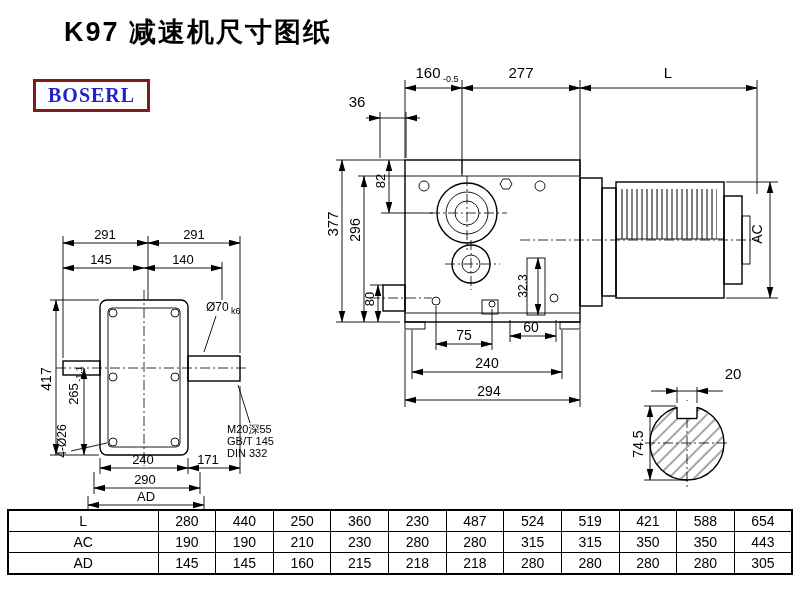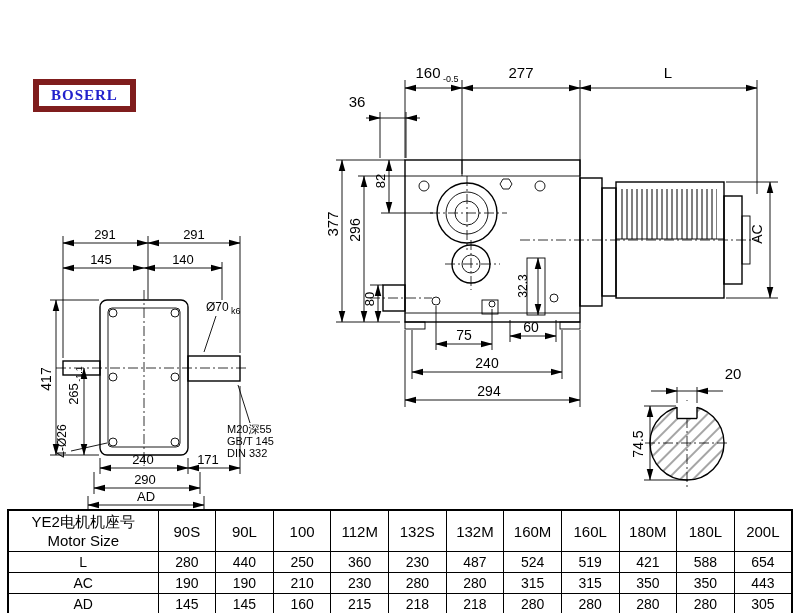--- a/index.html
+++ b/index.html
@@ -1,20 +1,20 @@
 <!DOCTYPE html>
 <html><head>
 <meta charset="utf-8">
 <style>
   html,body{margin:0;padding:0;background:#fff;}
   #page{position:relative;width:800px;height:613px;background:#fff;overflow:hidden;
         font-family:"Liberation Sans",sans-serif;color:#000;}
   #title{position:absolute;left:64px;top:14px;font-size:27px;font-weight:bold;letter-spacing:2px;}
-  #logo{position:absolute;left:33px;top:79px;border:6px solid #7f1d1d;padding:2px 12px;
-        font-family:"Liberation Serif",serif;font-weight:bold;font-size:15px;color:#2121cc;letter-spacing:1px;}
+  #logo{position:absolute;left:33px;top:79px;border:3px solid #7f1d1d;padding:2px 12px;
+        font-family:"Liberation Serif",serif;font-weight:bold;font-size:20px;color:#2121cc;letter-spacing:1px;}
   svg{position:absolute;left:0;top:0;}
   svg text{fill:#000;font-family:"Liberation Sans",sans-serif;}
   .ol{fill:none;stroke:#000;stroke-width:1.4;}
   .tl{fill:none;stroke:#000;stroke-width:0.9;}
   .dim{fill:none;stroke:#000;stroke-width:0.9;}
   .cl{fill:none;stroke:#000;stroke-width:0.8;stroke-dasharray:10 3 2 3;}
   .t15{font-size:15px;}.t14{font-size:14px;}.t13{font-size:13px;}
   .t12{font-size:12px;}.t11{font-size:11px;}.t9{font-size:9px;}
   #size-table{position:absolute;left:7px;top:509px;width:786px;border-collapse:collapse;
               table-layout:fixed;font-size:14px;}
@@ -22,20 +22,21 @@
               font-weight:normal;overflow:hidden;white-space:nowrap;}
   #size-table{border:2px solid #000;}
   #size-table tr.hdr th{height:40px;font-size:15px;}
   #size-table tr.datarow td{height:20px;}
 </style>
 </head>
 <body>
 
 <div id="page">
 
+  <div id="title">K97 减速机尺寸图纸</div>
   <div id="logo">BOSERL</div>
 
   <svg id="cad" width="800" height="613" viewBox="0 0 800 613">
     <defs>
       <marker id="arr" viewBox="0 0 12 8" refX="11.5" refY="4" markerWidth="13" markerHeight="9" orient="auto-start-reverse">
         <path d="M0,0.6 L12,4 L0,7.4 Z" fill="#000"></path>
       </marker>
       <pattern id="hatch" patternUnits="userSpaceOnUse" width="9" height="9" patternTransform="rotate(45)">
         <line x1="1" y1="0" x2="1" y2="9" stroke="#000" stroke-width="0.7"></line>
       </pattern>
@@ -254,37 +255,20 @@
         <col>
         <col>
         <col>
         <col>
         <col>
         <col>
         <col>
         <col>
     </colgroup>
     <tbody>
-        <tr class="hdr">
-      <th>
-        <div>YE2电机机座号</div>
-        <div>Motor Size</div>
-      </th>
-      <th>90S</th>
-      <th>90L</th>
-      <th>100</th>
-      <th>112M</th>
-      <th>132S</th>
-      <th>132M</th>
-      <th>160M</th>
-      <th>160L</th>
-      <th>180M</th>
-      <th>180L</th>
-      <th>200L</th>
-    </tr>
     <tr class="datarow">
       <td>L</td>
       <td>280</td>
       <td>440</td>
       <td>250</td>
       <td>360</td>
       <td>230</td>
       <td>487</td>
       <td>524</td>
       <td>519</td>

